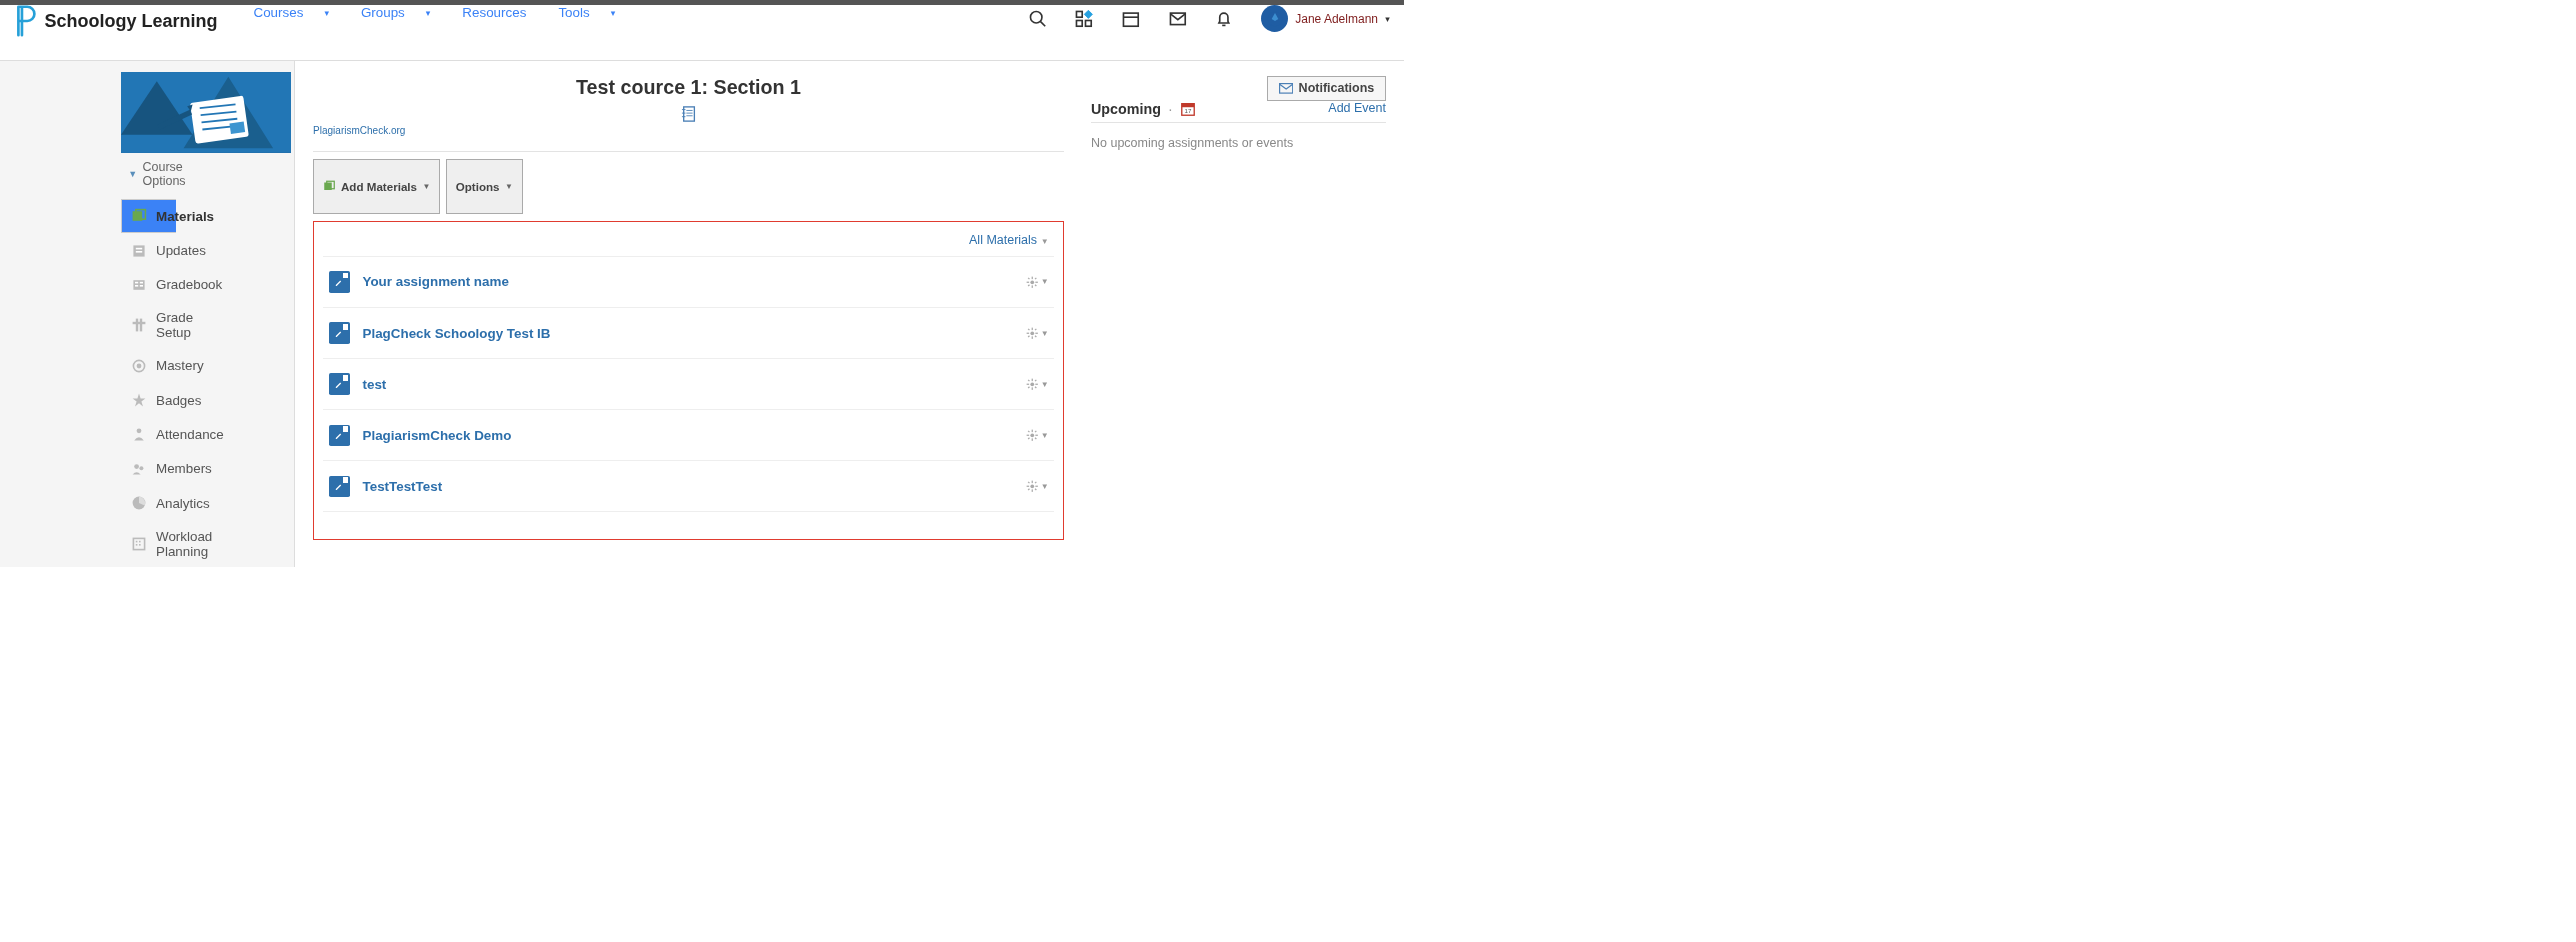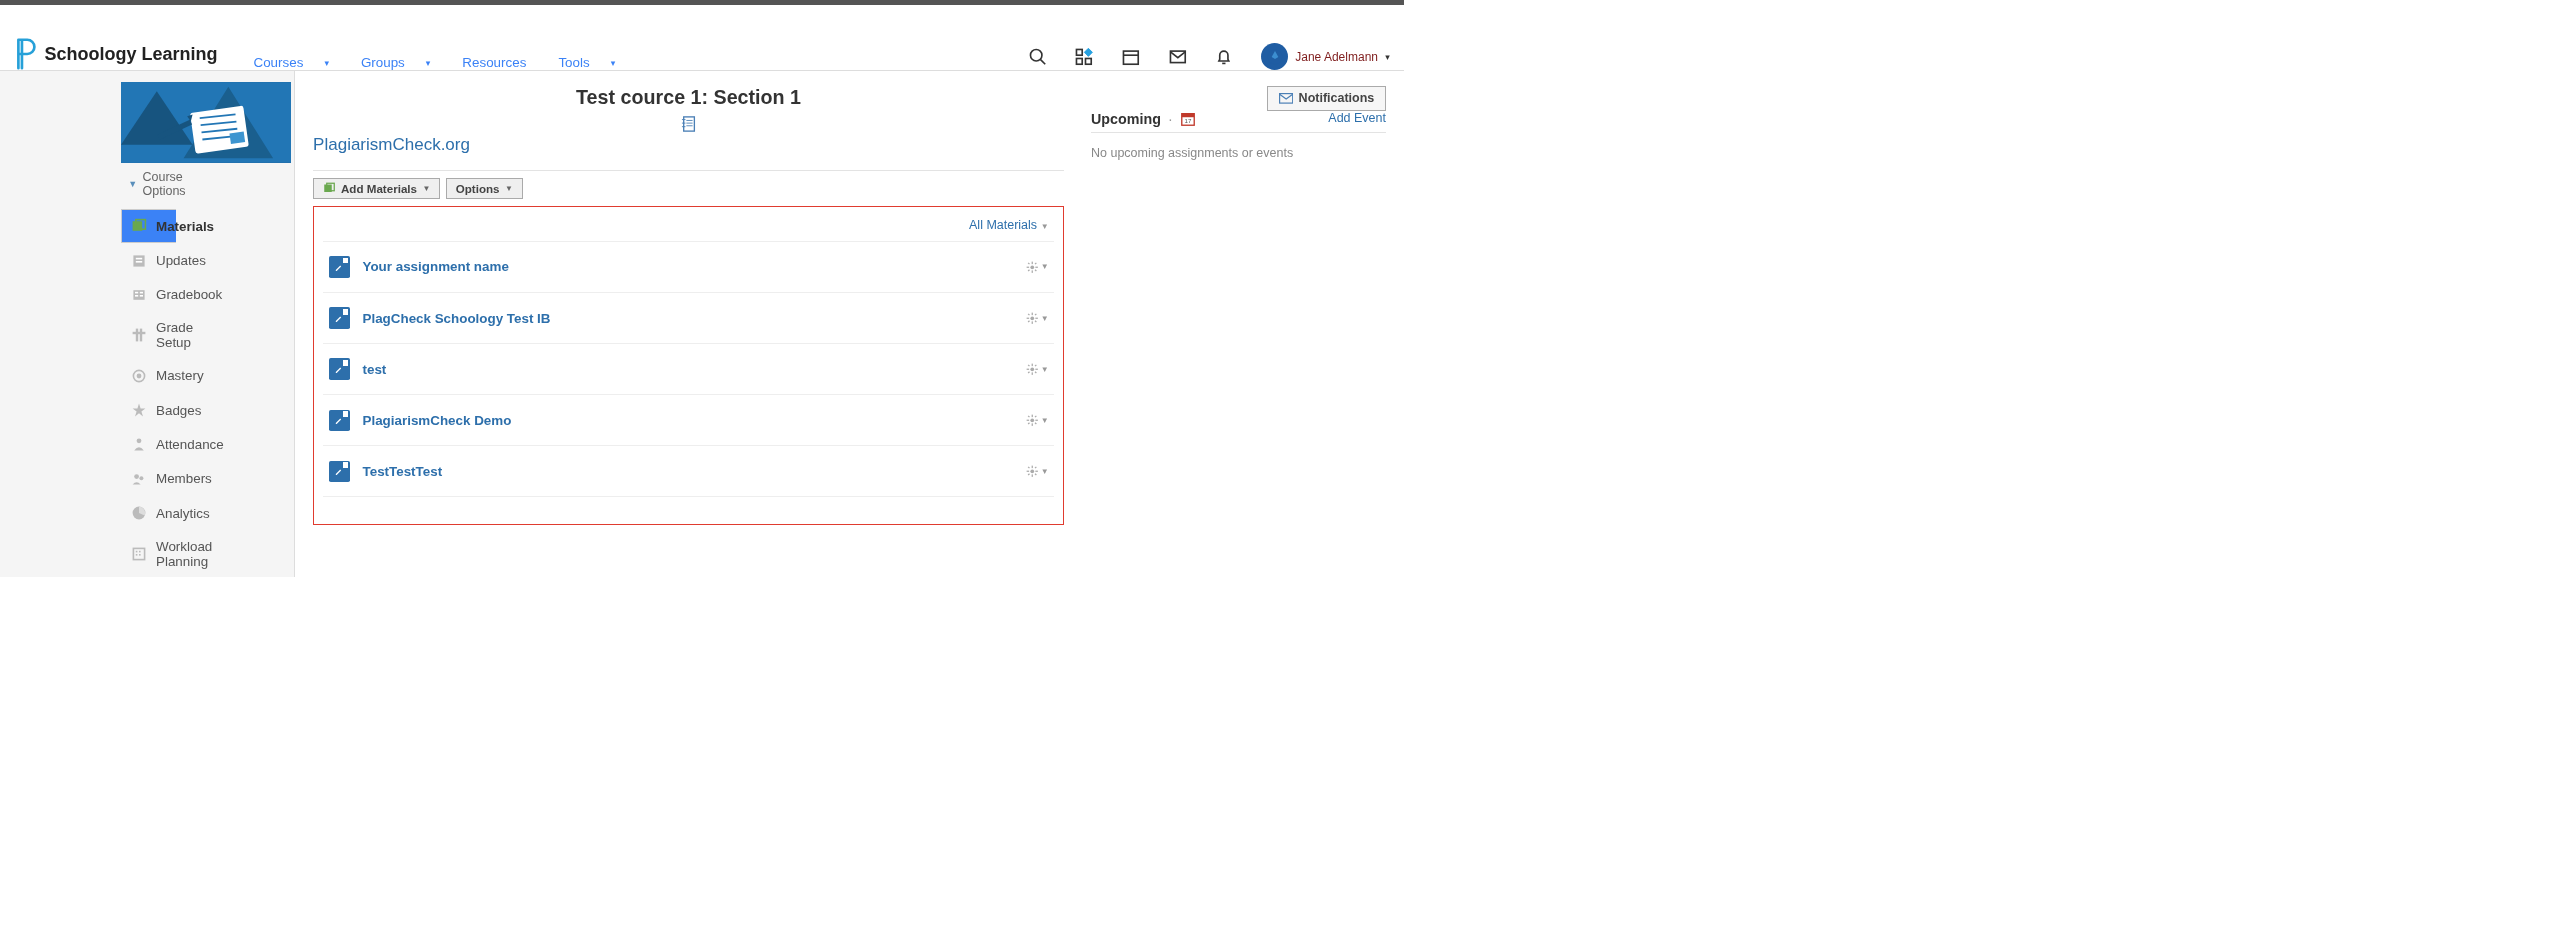--- a/index.html
+++ b/index.html
@@ -2,21 +2,21 @@
 <html style="font-size:14.3px"><head>
 <meta charset="utf-8">
 <style>
   * { box-sizing: border-box; margin: 0; padding: 0; }
   body { font-family: -apple-system, BlinkMacSystemFont, "Segoe UI", Helvetica, Arial, sans-serif; background: #fff; color: #333; width: 2576px; height: 943px; overflow: hidden; }
   .scale-wrap { transform: scale(1); transform-origin: top left; width: 2576px; }
   .page { width: 1404px; margin: 0; }
   
   .topbar-strip { height: 5.4px; background: #555; }
   
-  .header { display: flex; align-items: flex-end; height: 66px; border-bottom: 0.9px solid #ddd; padding: 0 14.3px; }
+  .header { display: flex; align-items: flex-start; height: 56px; border-bottom: 0.9px solid #ddd; padding: 0 14.3px; }
   .logo { display: flex; align-items: center; gap: 7.2px; margin-right: 36px; }
   .logo svg { width: 23px; height: 32px; }
   .logo-text { font-size: 18px; font-weight: 700; color: #222; }
   .nav { display: flex; gap: 32px; }
   .nav-item { font-size: 13.4px; color: #3b82f6; display: flex; align-items: center; gap: 21px; cursor: pointer; }
   .nav-caret { font-size: 9px; }
   .header-right { margin-left: auto; display: flex; align-items: center; gap: 27px; }
   .hicon { width: 19.7px; height: 19.7px; display: flex; align-items: center; justify-content: center; cursor: pointer; }
   .hicon svg { width: 19.7px; height: 19.7px; }
   .user { display: flex; align-items: center; gap: 7.2px; cursor: pointer; }
@@ -33,24 +33,24 @@
   .side-item { display: flex; align-items: center; gap: 9px; padding: 7.2px 9px; font-size: 13.4px; color: #555; cursor: pointer; border: 0.9px solid transparent; }
   .side-item.active { background: #3b82f6; border: 0.9px solid #ccc; border-right: none; color: #333; font-weight: 700; }
   .side-icon { width: 18px; height: 18px; display: flex; align-items: center; justify-content: center; }
   .side-icon svg { width: 16px; height: 16px; }
   
   .main { flex: 1; background: #fff; border-left: 0.9px solid #ddd; padding: 14.3px 18px; display: flex; gap: 27px; margin-left: -0.9px; }
   .main-left { flex: 1; min-width: 0; }
   .page-title-row { display: flex; align-items: center; gap: 7.2px; flex-direction: column; }
   .page-title { font-size: 19.7px; font-weight: 700; color: #333; }
   .note-icon { width: 14.3px; height: 16px; }
-  .org-link { font-size: 17px; color: #2d6fab; margin-top: 3.6px; cursor: pointer; }
+  .org-link { font-size: 10px; color: #2d6fab; margin-top: 3.6px; cursor: pointer; }
   .divider { border-top: 0.9px solid #e3e3e3; margin: 14.3px 0 0 0; }
   .toolbar { display: flex; gap: 5.4px; margin-top: 7.2px; }
-  .btn { background: #efefef; border: 0.9px solid #aaa; padding: 3px 9px; font-size: 11.6px; font-weight: 700; color: #444; display: flex; align-items: center; gap: 5.4px; cursor: pointer; }
+  .btn { background: #efefef; border: 0.9px solid #aaa; padding: 20px 9px; font-size: 11.6px; font-weight: 700; color: #444; display: flex; align-items: center; gap: 5.4px; cursor: pointer; }
   .btn .caret { font-size: 8px; color: #666; }
   .materials-hl { border: 1.8px solid #e03b2f; margin-top: 7.2px; padding: 7.2px 9px 27px 9px; }
   .all-materials { text-align: right; font-size: 12.5px; color: #2d6fab; padding: 3.6px 5.4px 9px 0; cursor: pointer; }
   .all-materials .caret { font-size: 8px; color: #999; margin-left: 3.6px; }
   .mat-list { list-style: none; }
   .mat-item { display: flex; align-items: center; padding: 14.3px 5.4px; border-top: 0.9px solid #eee; }
   .mat-item:first-child { border-top: 0.9px solid #eee; }
   .mat-icon { width: 21.5px; height: 21.5px; background: #2d6fab; border-radius: 1.8px; display: flex; align-items: center; justify-content: center; margin-right: 12.5px; position: relative; }
   .mat-icon::after { content: ""; position: absolute; top: 1.8px; right: 1.8px; width: 5.4px; height: 5.4px; background: #fff; }
   .mat-title { font-size: 13.4px; font-weight: 700; color: #2d6fab; cursor: pointer; }

